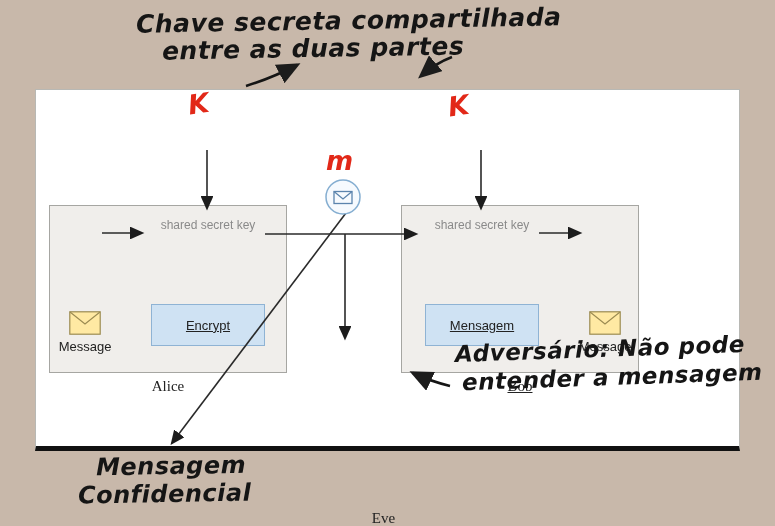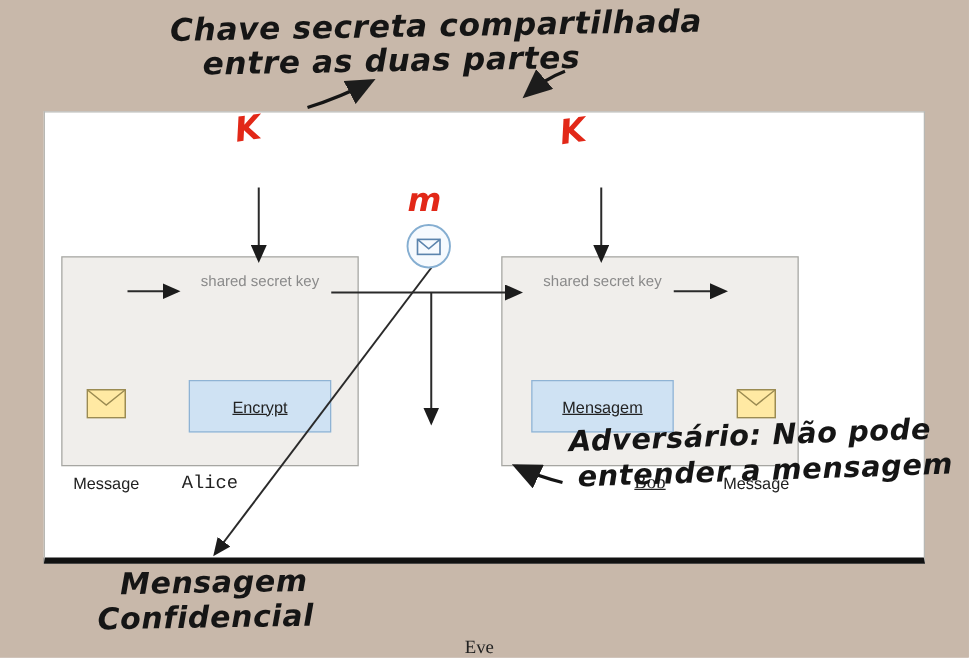--- a/index.html
+++ b/index.html
@@ -33,21 +33,21 @@
     background:#cfe2f3;border:1px solid #8fb3d4;
     display:flex;align-items:center;justify-content:center;
     font-size:13px;color:#222;text-decoration:underline;
   }
   .listener-box{
     position:absolute;left:290px;top:344px;width:115px;height:72px;box-sizing:border-box;
     background:#f2c7c7;border:1px solid #c09090;
     display:flex;align-items:center;justify-content:center;
     font-size:13px;color:#222;
   }
-  .msg-label{position:absolute;top:249px;width:64px;text-align:center;font-size:13px;color:#222;margin-top:40px;}
+  .msg-label{position:absolute;top:249px;width:64px;text-align:center;font-size:13px;color:#222;}
   .party-name{
     position:absolute;top:288px;width:238px;text-align:center;
     font-family:"Liberation Serif",serif;font-size:15px;color:#222;
   }
   .eve-name{
     position:absolute;left:290px;top:420px;width:115px;text-align:center;
     font-family:"Liberation Serif",serif;font-size:15px;color:#222;
   }
   .env{position:absolute;}
   .overlay{position:absolute;left:0;top:0;pointer-events:none;}
@@ -65,21 +65,21 @@
     <div class="party-box" style="left:13px;"></div>
     <div class="shared-key" style="left:115px;">shared secret key</div>
     <div class="proc-box" style="left:115px;">
       <span>Encrypt</span>
     </div>
     <svg class="env" style="left:33px;top:221px;" width="32" height="24" viewBox="0 0 32 24">
       <rect x="0.8" y="0.8" width="30.4" height="22.4" fill="#ffe9a3" stroke="#9b8b52" stroke-width="1.2"></rect>
       <path d="M1,1 L16,13 L31,1" fill="none" stroke="#9b8b52" stroke-width="1.2"></path>
     </svg>
     <div class="msg-label" style="left:17px;">Message</div>
-    <div class="party-name" style="left:13px;font-family:Liberation Mono, monospace;">Alice</div>
+    <div class="party-name" style="left:13px;">Alice</div>
 
     <div class="party-box" style="left:365px;"></div>
     <div class="shared-key" style="left:389px;">shared secret key</div>
     <div class="proc-box" style="left:389px;">
       <span>Mensagem</span>
     </div>
     <svg class="env" style="left:553px;top:221px;" width="32" height="24" viewBox="0 0 32 24">
       <rect x="0.8" y="0.8" width="30.4" height="22.4" fill="#ffe9a3" stroke="#9b8b52" stroke-width="1.2"></rect>
       <path d="M1,1 L16,13 L31,1" fill="none" stroke="#9b8b52" stroke-width="1.2"></path>
     </svg>

